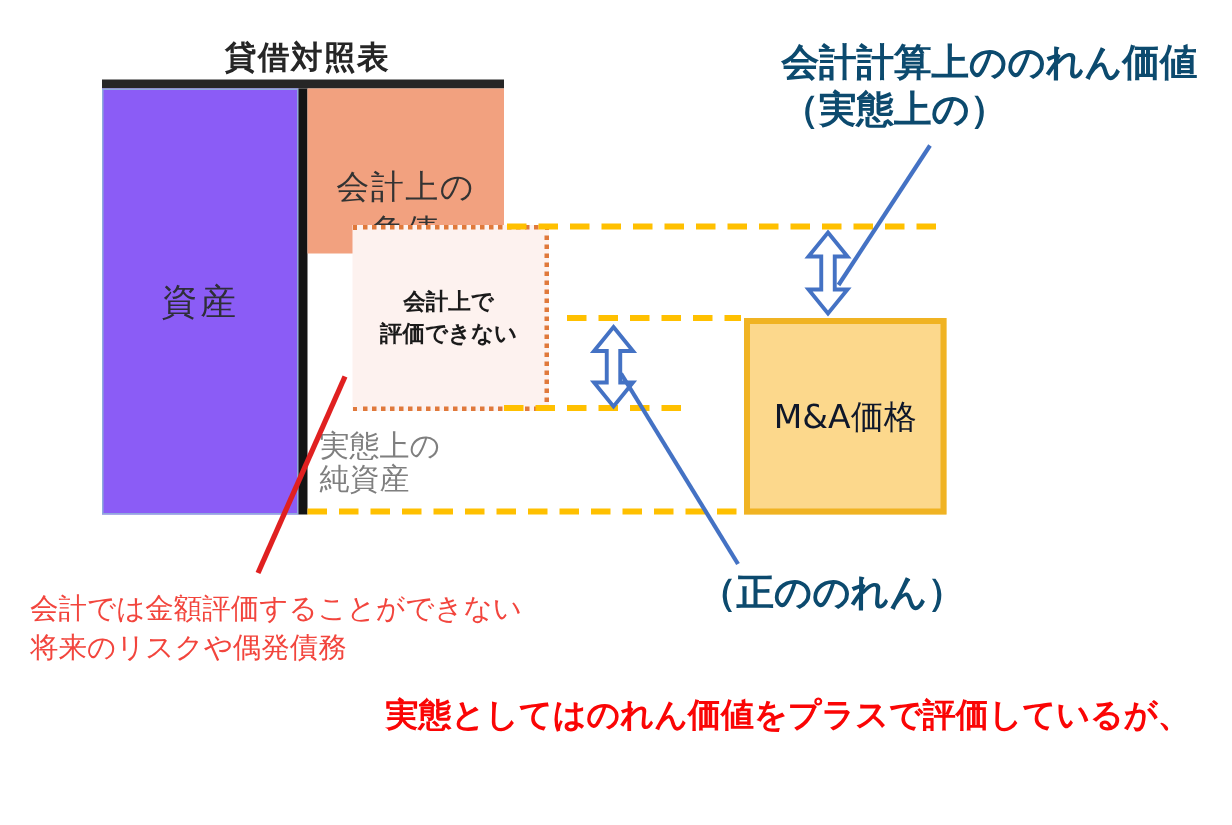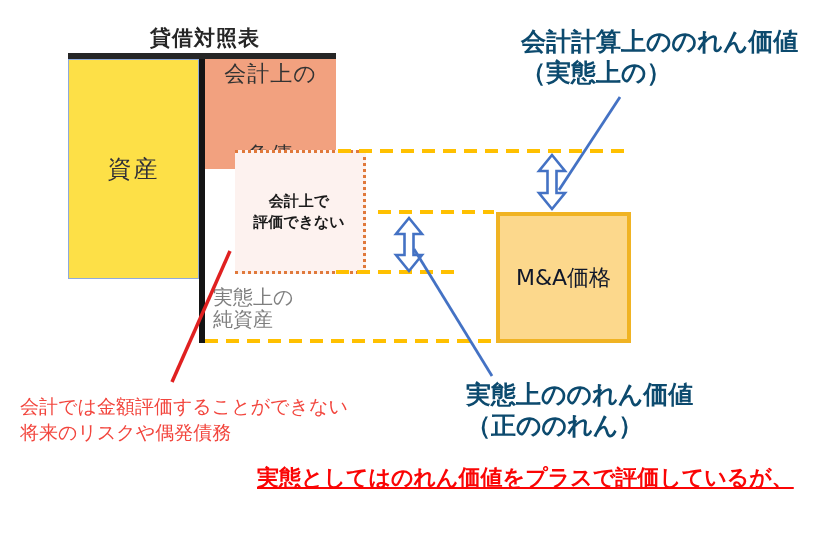--- a/index.html
+++ b/index.html
@@ -8,44 +8,44 @@
     font-family:"DejaVu Sans","Liberation Sans",sans-serif;
     overflow:hidden;
   }
   .abs{position:absolute;}
 
   
   .bs-title{left:150px;top:24px;font-size:21px;font-weight:bold;color:#262626;letter-spacing:1px;}
 
   
   .top-bar{left:68px;top:53px;width:268px;height:6px;background:#262626;}
-  .assets-box{left:68px;top:59px;width:131px;height:220px;background:#fde047;border:1px solid #8FAADC;
+  .assets-box{left:68px;top:59px;width:131px;height:284px;background:#8b5cf6;border:1px solid #8FAADC;
       display:flex;align-items:center;justify-content:center;box-sizing:border-box;}
   .assets-label{font-size:24px;color:#2E2E38;letter-spacing:2px;}
   .bs-divider{left:199px;top:59px;width:6px;height:284px;background:#141414;}
   .liab-box{left:205px;top:59px;width:131px;height:110px;background:#F2A17F;
-      display:flex;flex-direction:column;align-items:center;justify-content:space-between;box-sizing:border-box;}
+      display:flex;flex-direction:column;align-items:center;justify-content:flex-end;box-sizing:border-box;}
   .liab-box div{font-size:22px;color:#333333;line-height:29px;text-align:center;letter-spacing:1px;}
   .neg-box{left:205px;top:150px;width:131px;height:124px;background:#FDF2EF;
       border:3px dotted #E0793B;border-left:none;box-sizing:border-box;
       display:flex;flex-direction:column;align-items:center;justify-content:center;margin-left:30px;}
   .neg-box div{font-size:15px;font-weight:bold;color:#1A1A1A;line-height:21px;text-align:center;}
   .net-assets{left:213px;top:286px;font-size:20px;color:#7F7F7F;line-height:22px;}
 
   
   .ma-box{left:496px;top:212px;width:135px;height:131px;background:#FCD88C;border:4px solid #F0B323;
       box-sizing:border-box;display:flex;align-items:center;justify-content:center;}
   .ma-label{font-size:22px;color:#0f172a;}
 
   
   .lbl-blue{font-weight:bold;color:#0c4a6e;font-size:25px;line-height:31px;}
   .acc-goodwill{left:521px;top:26px;}
   .act-goodwill{left:466px;top:379px;}
   .risk-note{left:20px;top:393px;font-size:19px;color:#F2453D;line-height:26px;}
-  .conclusion{left:257px;top:464px;font-size:22px;font-weight:bold;color:#FA0505;line-height:27px;text-decoration:underline;}
+  .conclusion{left:257px;top:464px;font-size:22px;font-weight:bold;color:#FA0505;line-height:27px;}
 
   .overlay{left:0;top:0;width:821px;height:550px;pointer-events:none;}
 </style>
 </head>
 <body>
 
 <div class="canvas">
 
   <div class="abs bs-title">貸借対照表</div>
 
@@ -91,21 +91,20 @@
     <line x1="620" y1="97" x2="559" y2="190" stroke="#4472C4" stroke-width="2.8"></line>
     <line x1="414" y1="249" x2="492" y2="376" stroke="#4472C4" stroke-width="2.8"></line>
   </svg>
 
   <div class="abs lbl-blue acc-goodwill">
     <div>会計計算上ののれん価値</div>
     <div>（実態上の）</div>
   </div>
 
   <div class="abs lbl-blue act-goodwill">
-    <div>実態上ののれん価値</div>
     <div>（正ののれん）</div>
   </div>
 
   <div class="abs risk-note">
     <div>会計では金額評価することができない</div>
     <div>将来のリスクや偶発債務</div>
   </div>
 
   <div class="abs conclusion">
     <div>実態としてはのれん価値をプラスで評価しているが、</div>

